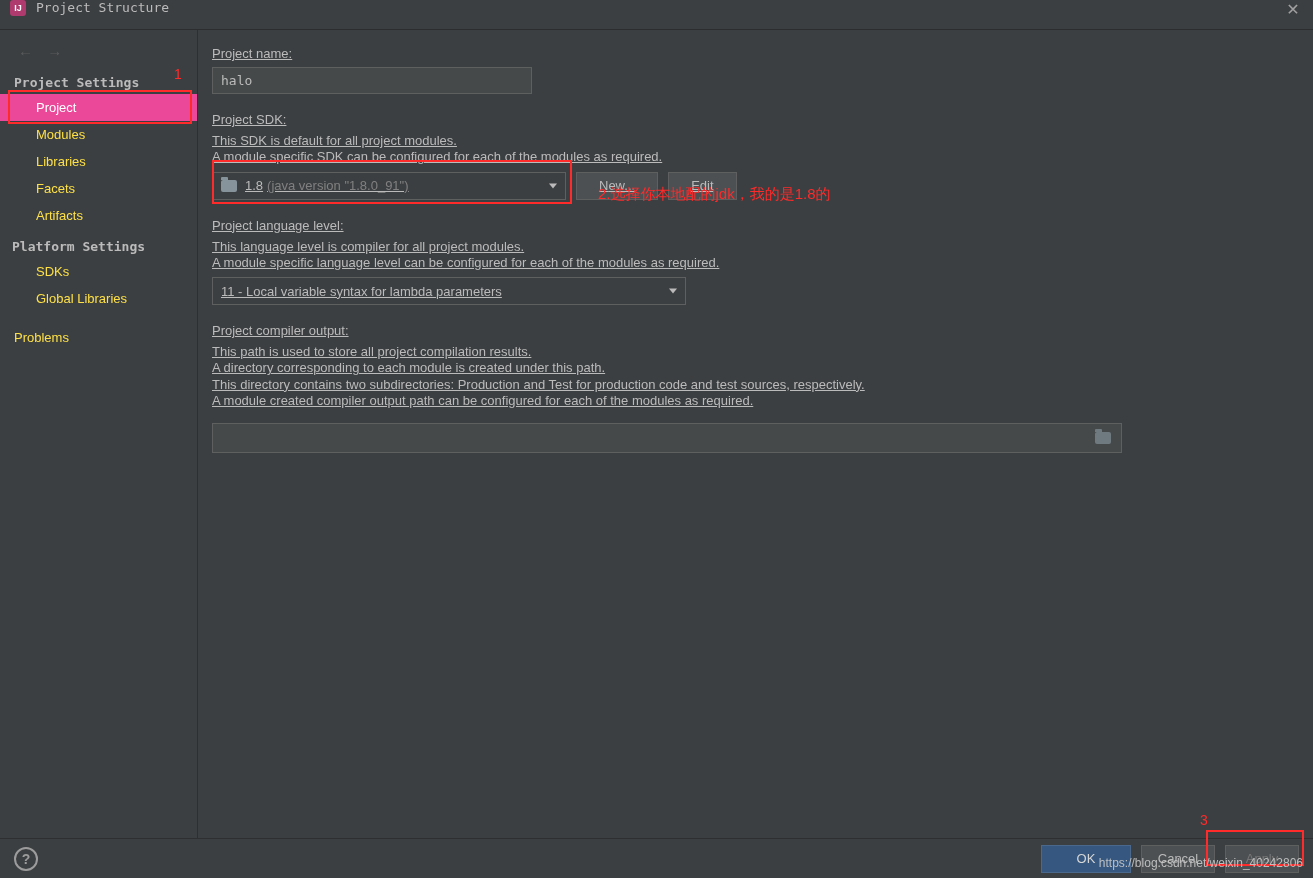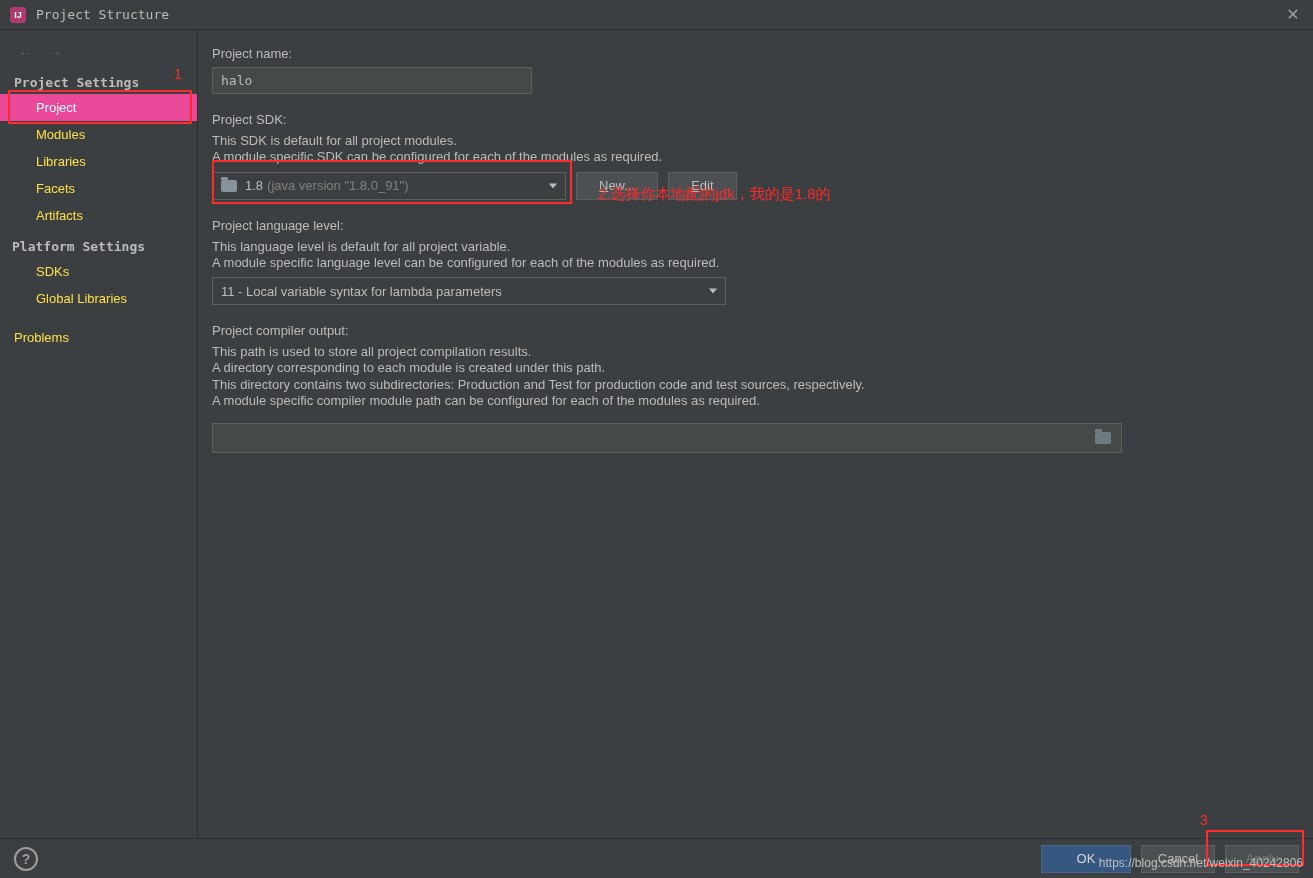--- a/index.html
+++ b/index.html
@@ -2,21 +2,21 @@
 <html><head>
 <meta charset="utf-8">
 <style>
   * { box-sizing: border-box; margin: 0; padding: 0; font-family: "Segoe UI", "Microsoft YaHei", sans-serif; }
   body {
     width: 1313px; height: 878px;
     background: #3c3f41; color: #bbbbbb; font-size: 13px;
     position: relative; overflow: hidden;
   }
   .titlebar {
-    height: 30px; display: flex; align-items: center; padding: 0 10px;
+    height: 30px; display: flex; padding: 0 10px;
     border-bottom: 1px solid #2b2d2e;
   }
   .titlebar .appicon {
     width: 16px; height: 16px; background: #af3b6e; border-radius: 3px;
     margin-right: 10px; display: inline-flex; align-items: center; justify-content: center;
     font-size: 9px; font-weight: bold; color: #fff;
   }
   .titlebar .title { font-family: Consolas, monospace; color: #bbbbbb; }
   .titlebar .close {
     margin-left: auto; color: #a0a0a0; font-size: 16px; cursor: pointer;
@@ -34,35 +34,35 @@
   .sidebar-item.selected { background: #ec4899; color: #ffffff; }
   .main {
     flex: 1; padding: 16px 20px 0 14px; font-family: Consolas, monospace; color: #bbbbbb;
     position: relative;
   }
   .field-label { margin-bottom: 6px; }
   .text-input {
     background: #45494a; border: 1px solid #5e6060; color: #bbbbbb;
     padding: 5px 8px; width: 320px; font-family: Consolas, monospace; font-size: 13px;
   }
-  .block { margin-bottom: 18px; }
+  .block { margin-bottom: 18px; text-decoration: underline; }
   .desc { line-height: 1.25; }
   .row { display: flex; gap: 10px; align-items: center; margin-top: 6px; }
   .combo {
     background: #3c3f41; border: 1px solid #5e6060; height: 28px;
     display: flex; align-items: center; padding: 0 8px; position: relative;
     font-family: Consolas, monospace; color: #bbbbbb;
   }
   .combo .chev {
     position: absolute; right: 8px; top: 50%; transform: translateY(-50%);
     width: 0; height: 0; border-left: 4px solid transparent; border-right: 4px solid transparent;
     border-top: 5px solid #bbbbbb;
   }
   .combo.sdk { width: 354px; }
-  .combo.lang { width: 514px; }
+  .combo.lang { width: 474px; }
   .btn {
     background: #4c5052; border: 1px solid #5e6060; color: #bbbbbb;
     height: 28px; padding: 0 20px; font-family: inherit; font-size: 13px; cursor: pointer;
     display: inline-flex; align-items: center; justify-content: center;
   }
   .btn.small { padding: 0 22px; }
   .folder-icon {
     width: 16px; height: 12px; background: #87939a; border-radius: 2px;
     position: relative; margin-right: 8px;
   }
@@ -161,36 +161,36 @@
             <span class="underline-access">New...</span>
           </button>
         <button class="btn small">
             <span class="underline-access">Edit</span>
           </button>
       </div>
     </div>
 
     <div class="block">
       <div class="field-label">Project language level:</div>
-      <div class="desc">This language level is default for all project variable.</div>
+      <div class="desc">This language level is compiler for all project modules.</div>
       <div class="desc">A module specific language level can be configured for each of the modules as required.</div>
       <div class="row">
         <div class="combo lang">
           <span>11 - Local variable syntax for lambda parameters</span>
           <span class="chev"></span>
         </div>
       </div>
     </div>
 
     <div class="block">
       <div class="field-label">Project compiler output:</div>
       <div class="desc">This path is used to store all project compilation results.</div>
       <div class="desc">A directory corresponding to each module is created under this path.</div>
       <div class="desc">This directory contains two subdirectories: Production and Test for production code and test sources, respectively.</div>
-      <div class="desc">A module specific compiler module path can be configured for each of the modules as required.</div>
+      <div class="desc">A module created compiler output path can be configured for each of the modules as required.</div>
       <div class="path-input">
         <span class="folder-icon inv"></span>
       </div>
     </div>
 
   </div>
 </div>
 
 <div class="bottom-bar">
   <div class="help-circle">?</div>

